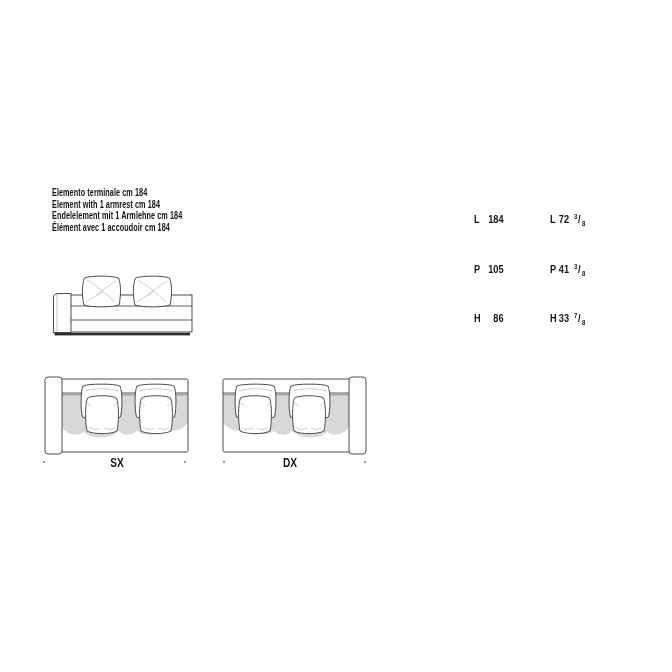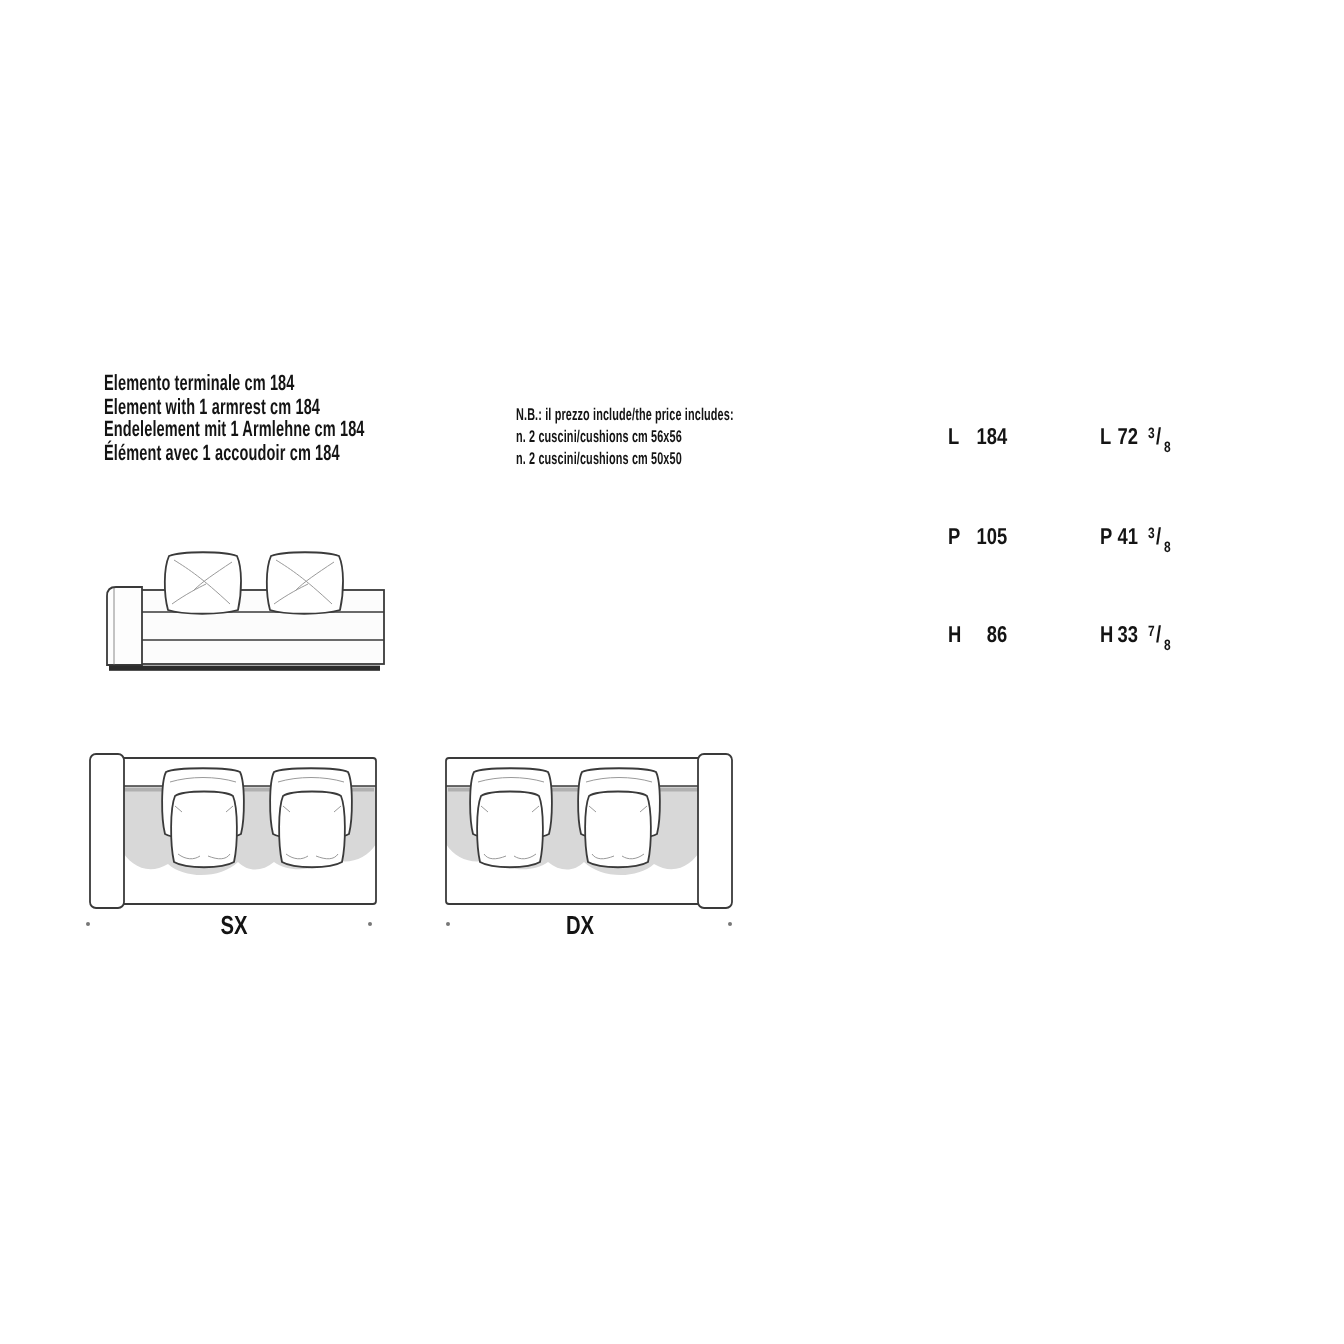--- a/index.html
+++ b/index.html
@@ -52,25 +52,20 @@
 
 <div id="canvas">
 
   <div class="abs" style="left:52px; top:187px;">
     <div class="desc-line">Elemento terminale cm 184</div>
     <div class="desc-line">Element with 1 armrest cm 184</div>
     <div class="desc-line">Endelelement mit 1 Armlehne cm 184</div>
     <div class="desc-line">Élément avec 1 accoudoir cm 184</div>
   </div>
 
-  <div class="abs" style="left:258px; top:202px;">
-    <div class="note-line">N.B.: il prezzo include/the price includes:</div>
-    <div class="note-line">n. 2 cuscini/cushions cm 56x56</div>
-    <div class="note-line">n. 2 cuscini/cushions cm 50x50</div>
-  </div>
 
   <div>
     <div class="dim-row" style="top:213px;">
       <span class="m-letter">L</span>
       <span class="m-value">184</span>
       <span class="i-letter">L</span>
       <span class="i-whole">72</span>
       <span class="f-num">3</span>
       <span class="f-slash">/</span>
       <span class="f-den">8</span>

